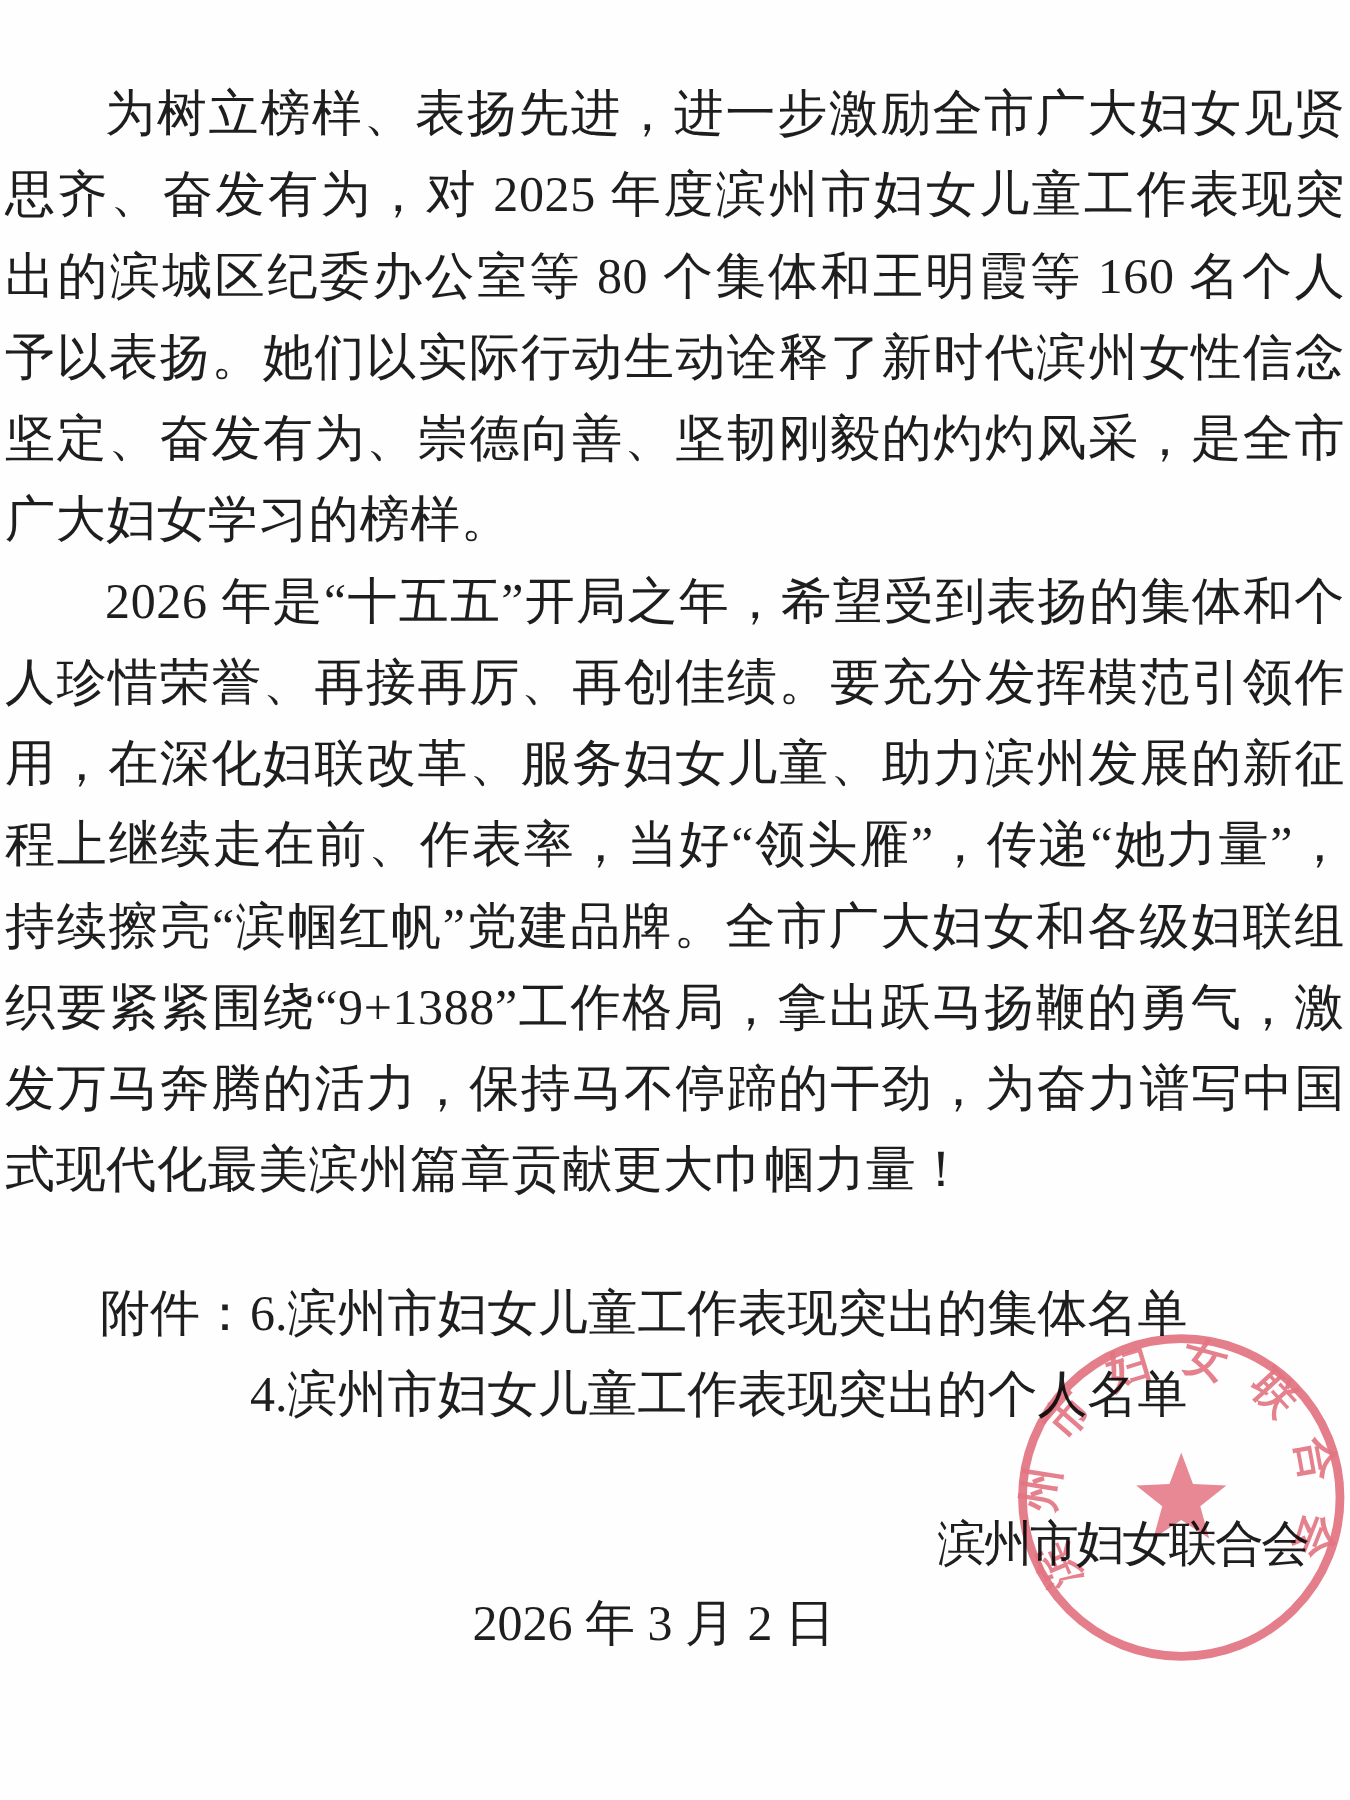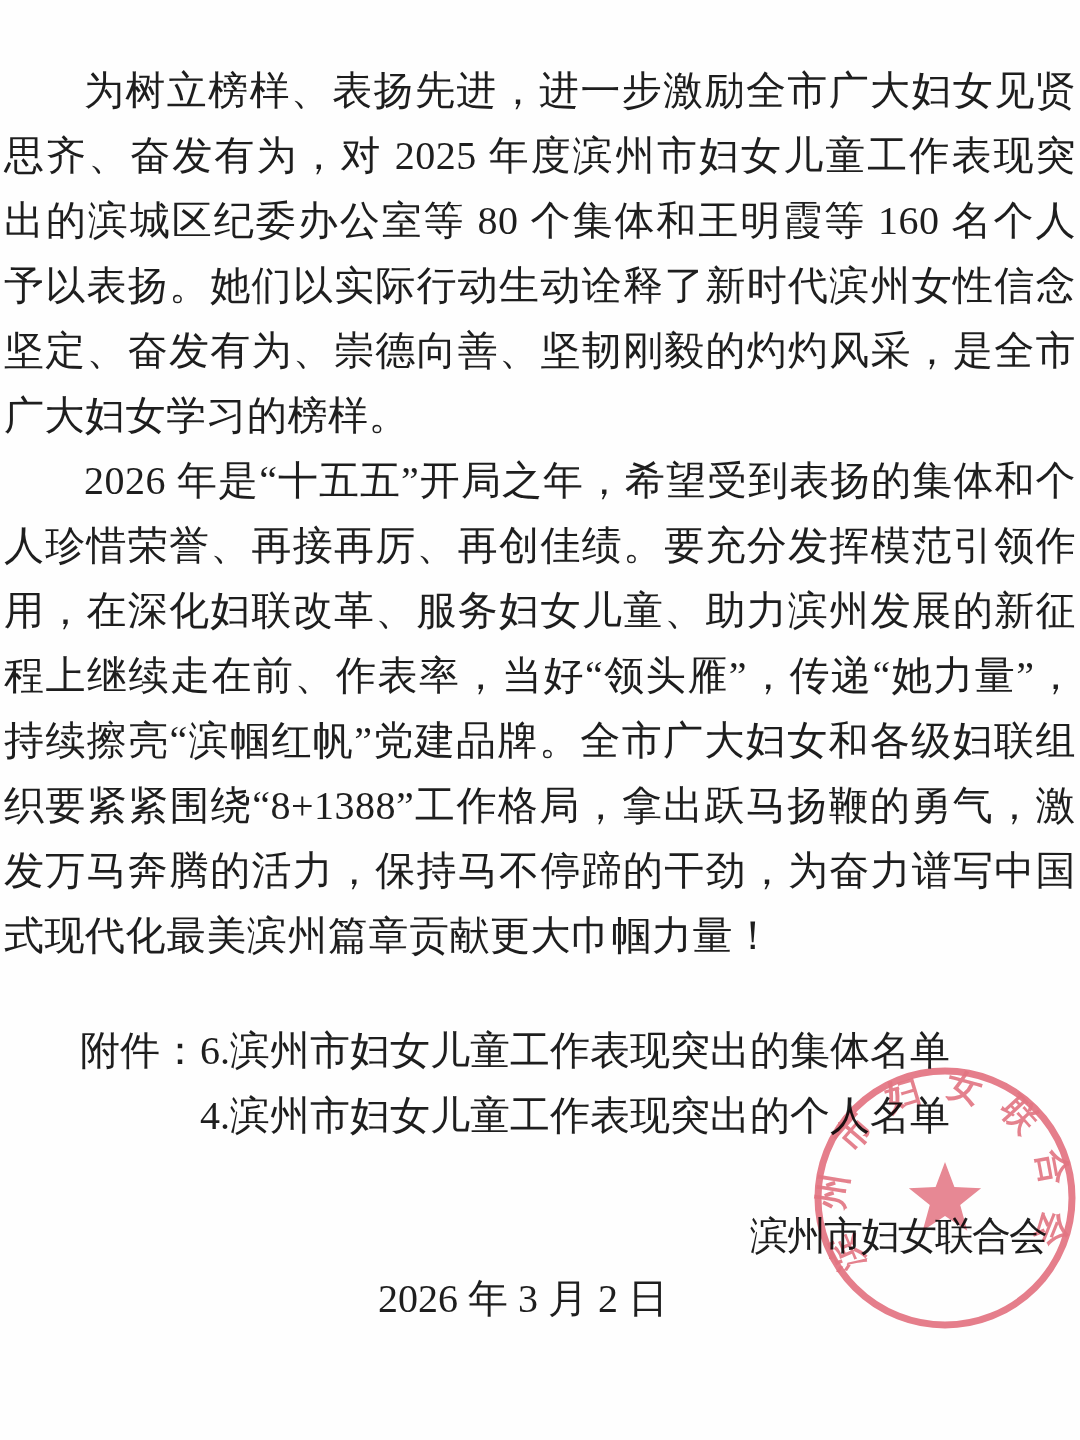--- a/index.html
+++ b/index.html
@@ -74,21 +74,21 @@
     font-weight: bold;
   }
 </style>
 </head>
 <body>
 
 <div class="page">
 
   <p class="body-par">为树立榜样、表扬先进，进一步激励全市广大妇女见贤思齐、奋发有为，对 2025 年度滨州市妇女儿童工作表现突出的滨城区纪委办公室等 80 个集体和王明霞等 160 名个人予以表扬。她们以实际行动生动诠释了新时代滨州女性信念坚定、奋发有为、崇德向善、坚韧刚毅的灼灼风采，是全市广大妇女学习的榜样。</p>
 
-  <p class="body-par">2026 年是“十五五”开局之年，希望受到表扬的集体和个人珍惜荣誉、再接再厉、再创佳绩。要充分发挥模范引领作用，在深化妇联改革、服务妇女儿童、助力滨州发展的新征程上继续走在前、作表率，当好“领头雁”，传递“她力量”，持续擦亮“滨帼红帆”党建品牌。全市广大妇女和各级妇联组织要紧紧围绕“8+1388”工作格局，拿出跃马扬鞭的勇气，激发万马奔腾的活力，保持马不停蹄的干劲，为奋力谱写中国式现代化最美滨州篇章贡献更大巾帼力量！</p>
+  <p class="body-par">2026 年是“十五五”开局之年，希望受到表扬的集体和个人珍惜荣誉、再接再厉、再创佳绩。要充分发挥模范引领作用，在深化妇联改革、服务妇女儿童、助力滨州发展的新征程上继续走在前、作表率，当好“领头雁”，传递“她力量”，持续擦亮“滨帼红帆”党建品牌。全市广大妇女和各级妇联组织要紧紧围绕“9+1388”工作格局，拿出跃马扬鞭的勇气，激发万马奔腾的活力，保持马不停蹄的干劲，为奋力谱写中国式现代化最美滨州篇章贡献更大巾帼力量！</p>
 
   <div class="attachments">
     <span class="att-label">附件：</span>
     <div class="att-items">
       <div>6.滨州市妇女儿童工作表现突出的集体名单</div>
       <div>4.滨州市妇女儿童工作表现突出的个人名单</div>
     </div>
   </div>
 
   <div class="signature">

